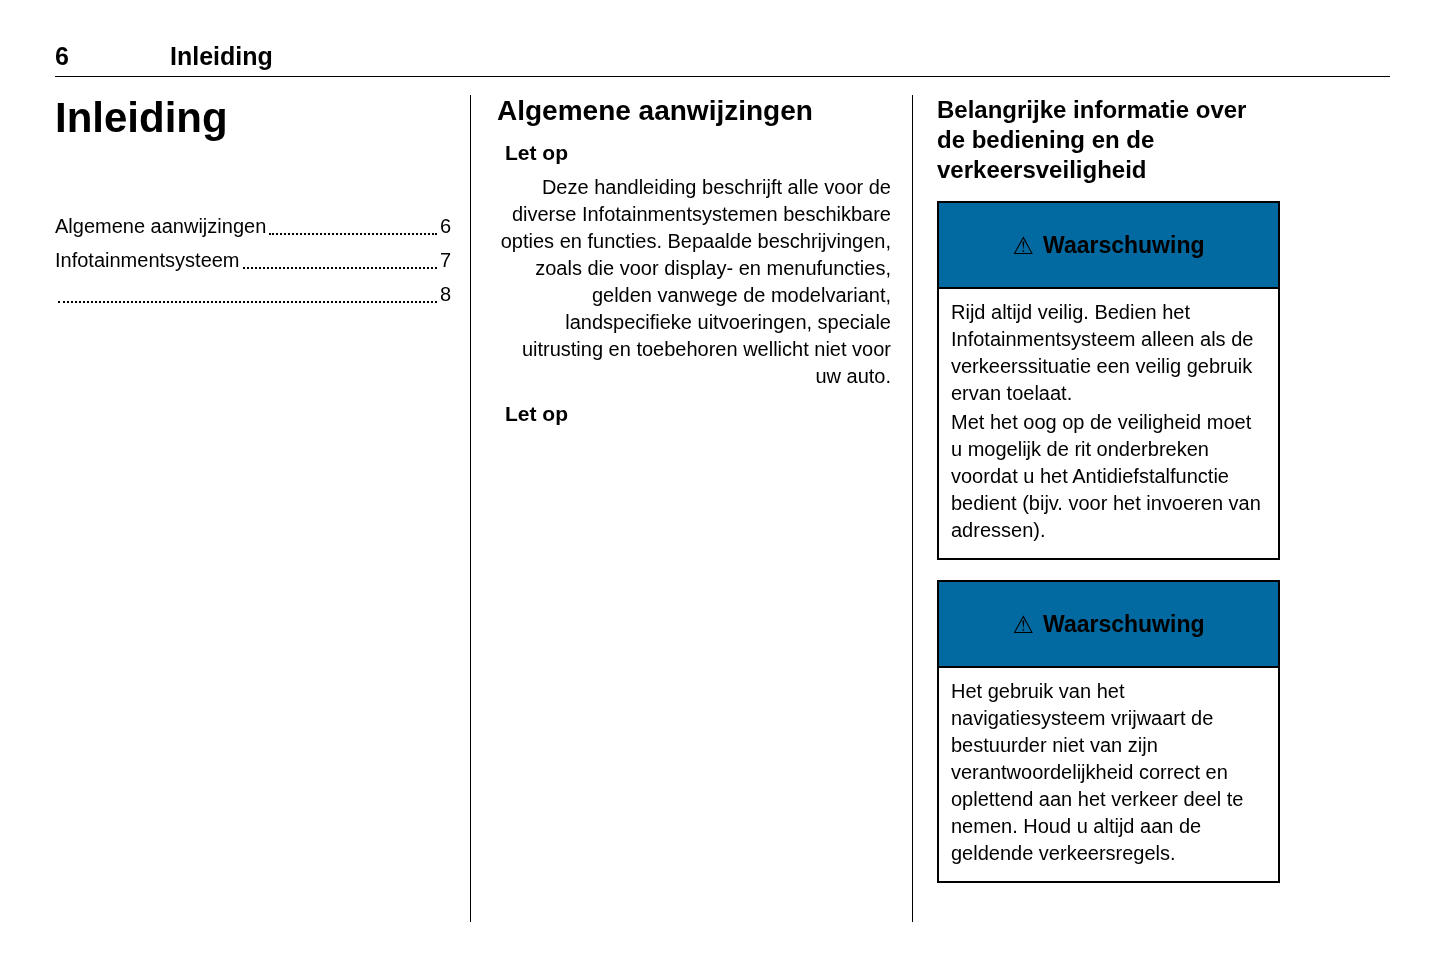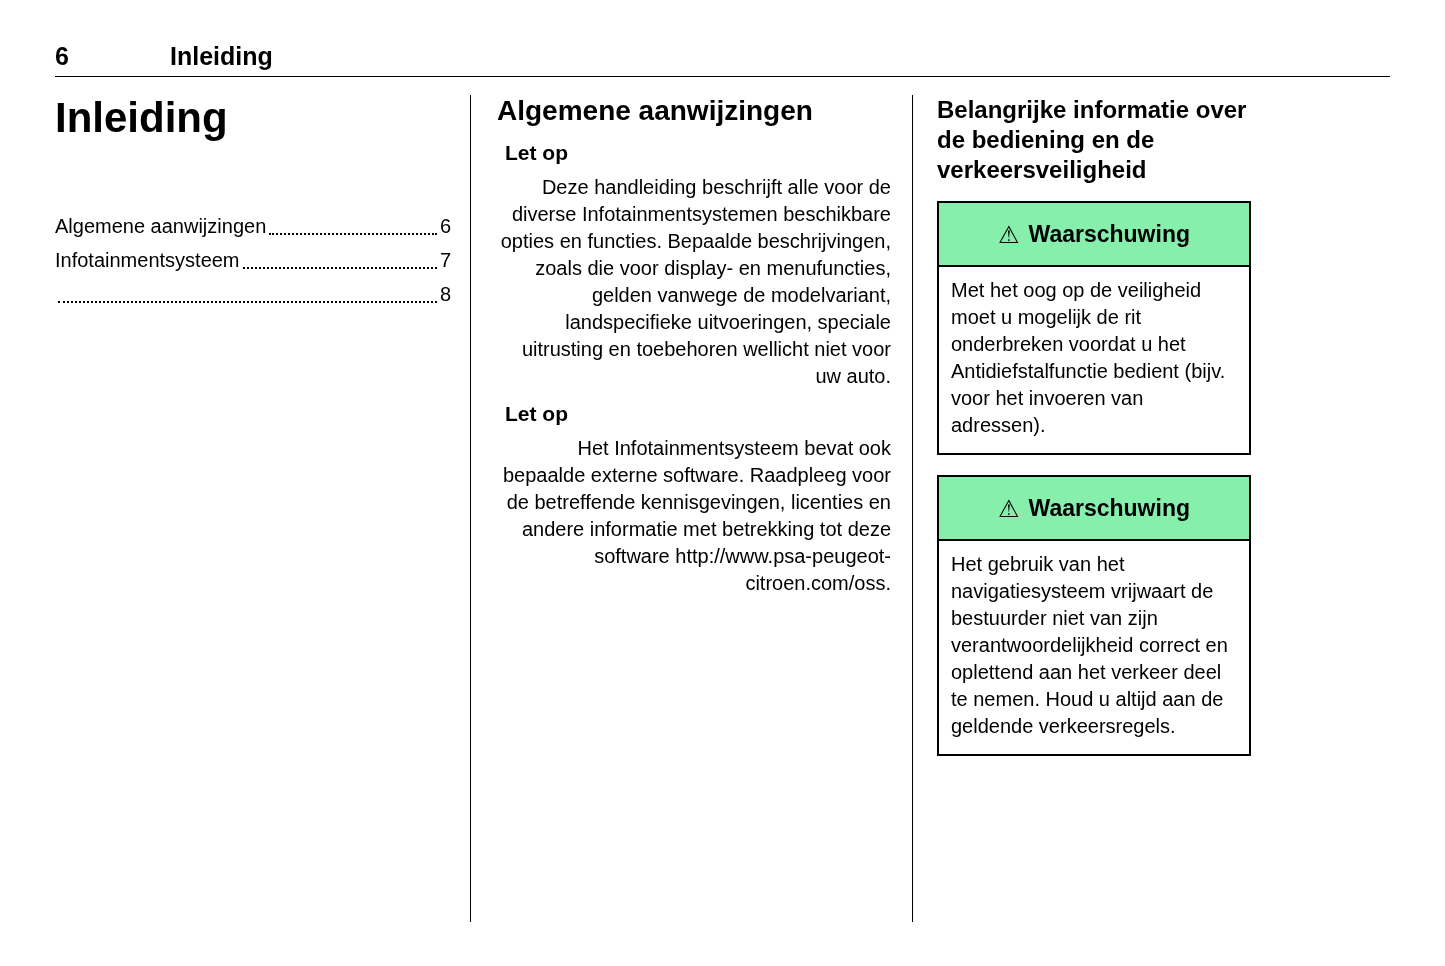--- a/index.html
+++ b/index.html
@@ -34,21 +34,21 @@
     left: 55px;
     width: 1335px;
     height: 1px;
     background: #000000;
   }
 
   
   .col { position: absolute; top: 95px; }
   .col1 { left: 55px;  width: 396px; }
   .col2 { left: 497px; width: 394px; }
-  .col3 { left: 937px; width: 314px; }
+  .col3 { left: 937px; width: 343px; }
   .vdivider {
     position: absolute;
     top: 95px;
     width: 1px;
     height: 827px;
     background: #000000;
   }
   .vd1 { left: 470px; }
   .vd2 { left: 912px; }
 
@@ -102,26 +102,26 @@
     font-size: 24px;
     line-height: 30px;
     font-weight: bold;
   }
   .warning-box {
     border: 2px solid #000000;
     margin-bottom: 20px;
     background: #ffffff;
   }
   .warning-header {
-    background: #86efac;
+    background: #0369a1;
     border-bottom: 2px solid #000000;
     text-align: center;
     font-weight: bold;
     font-size: 23px;
-    padding: 17px 0;
+    padding: 28px 0;
   }
   .warning-icon {
     display: inline-block;
     margin-right: 9px;
     font-weight: normal;
     font-size: 24px;
     transform: translateY(1px);
   }
   .warning-body {
     padding: 10px 12px 14px 12px;
@@ -165,33 +165,33 @@
 
   <div class="vdivider vd1"></div>
 
   <section class="col col2">
     <h2 class="column-heading">Algemene aanwijzingen</h2>
 
     <h3 class="note-label">Let op</h3>
     <p class="note-text">Deze handleiding beschrijft alle voor de diverse Infotainmentsystemen beschikbare opties en functies. Bepaalde beschrijvingen, zoals die voor display- en menufuncties, gelden vanwege de modelvariant, landspecifieke uitvoeringen, speciale uitrusting en toebehoren wellicht niet voor uw auto.</p>
 
     <h3 class="note-label">Let op</h3>
-    <p class="note-text"><span>Het Infotainmentsysteem bevat ook bepaalde externe software. Raadpleeg voor de betreffende kennisgevingen, licenties en andere informatie met betrekking tot deze software</span> <span class="url">http://www.psa-peugeot-citroen.com/oss.</span></p>
   </section>
 
   <div class="vdivider vd2"></div>
 
   <section class="col col3">
     <h2 class="safety-heading">Belangrijke informatie over de bediening en de verkeersveiligheid</h2>
 
     <div class="warning-box">
       <div class="warning-header">
         <span class="warning-icon">⚠</span><span>Waarschuwing</span>
       </div>
       <div class="warning-body">
+        <p>Rijd altijd veilig. Bedien het Infotainmentsysteem alleen als de verkeerssituatie een veilig gebruik ervan toelaat.</p>
         <p>Met het oog op de veiligheid moet u mogelijk de rit onderbreken voordat u het Antidiefstalfunctie bedient (bijv. voor het invoeren van adressen).</p>
       </div>
     </div>
 
     <div class="warning-box">
       <div class="warning-header">
         <span class="warning-icon">⚠</span><span>Waarschuwing</span>
       </div>
       <div class="warning-body">
         <p>Het gebruik van het navigatiesysteem vrijwaart de bestuurder niet van zijn verantwoordelijkheid correct en oplettend aan het verkeer deel te nemen. Houd u altijd aan de geldende verkeersregels.</p>

